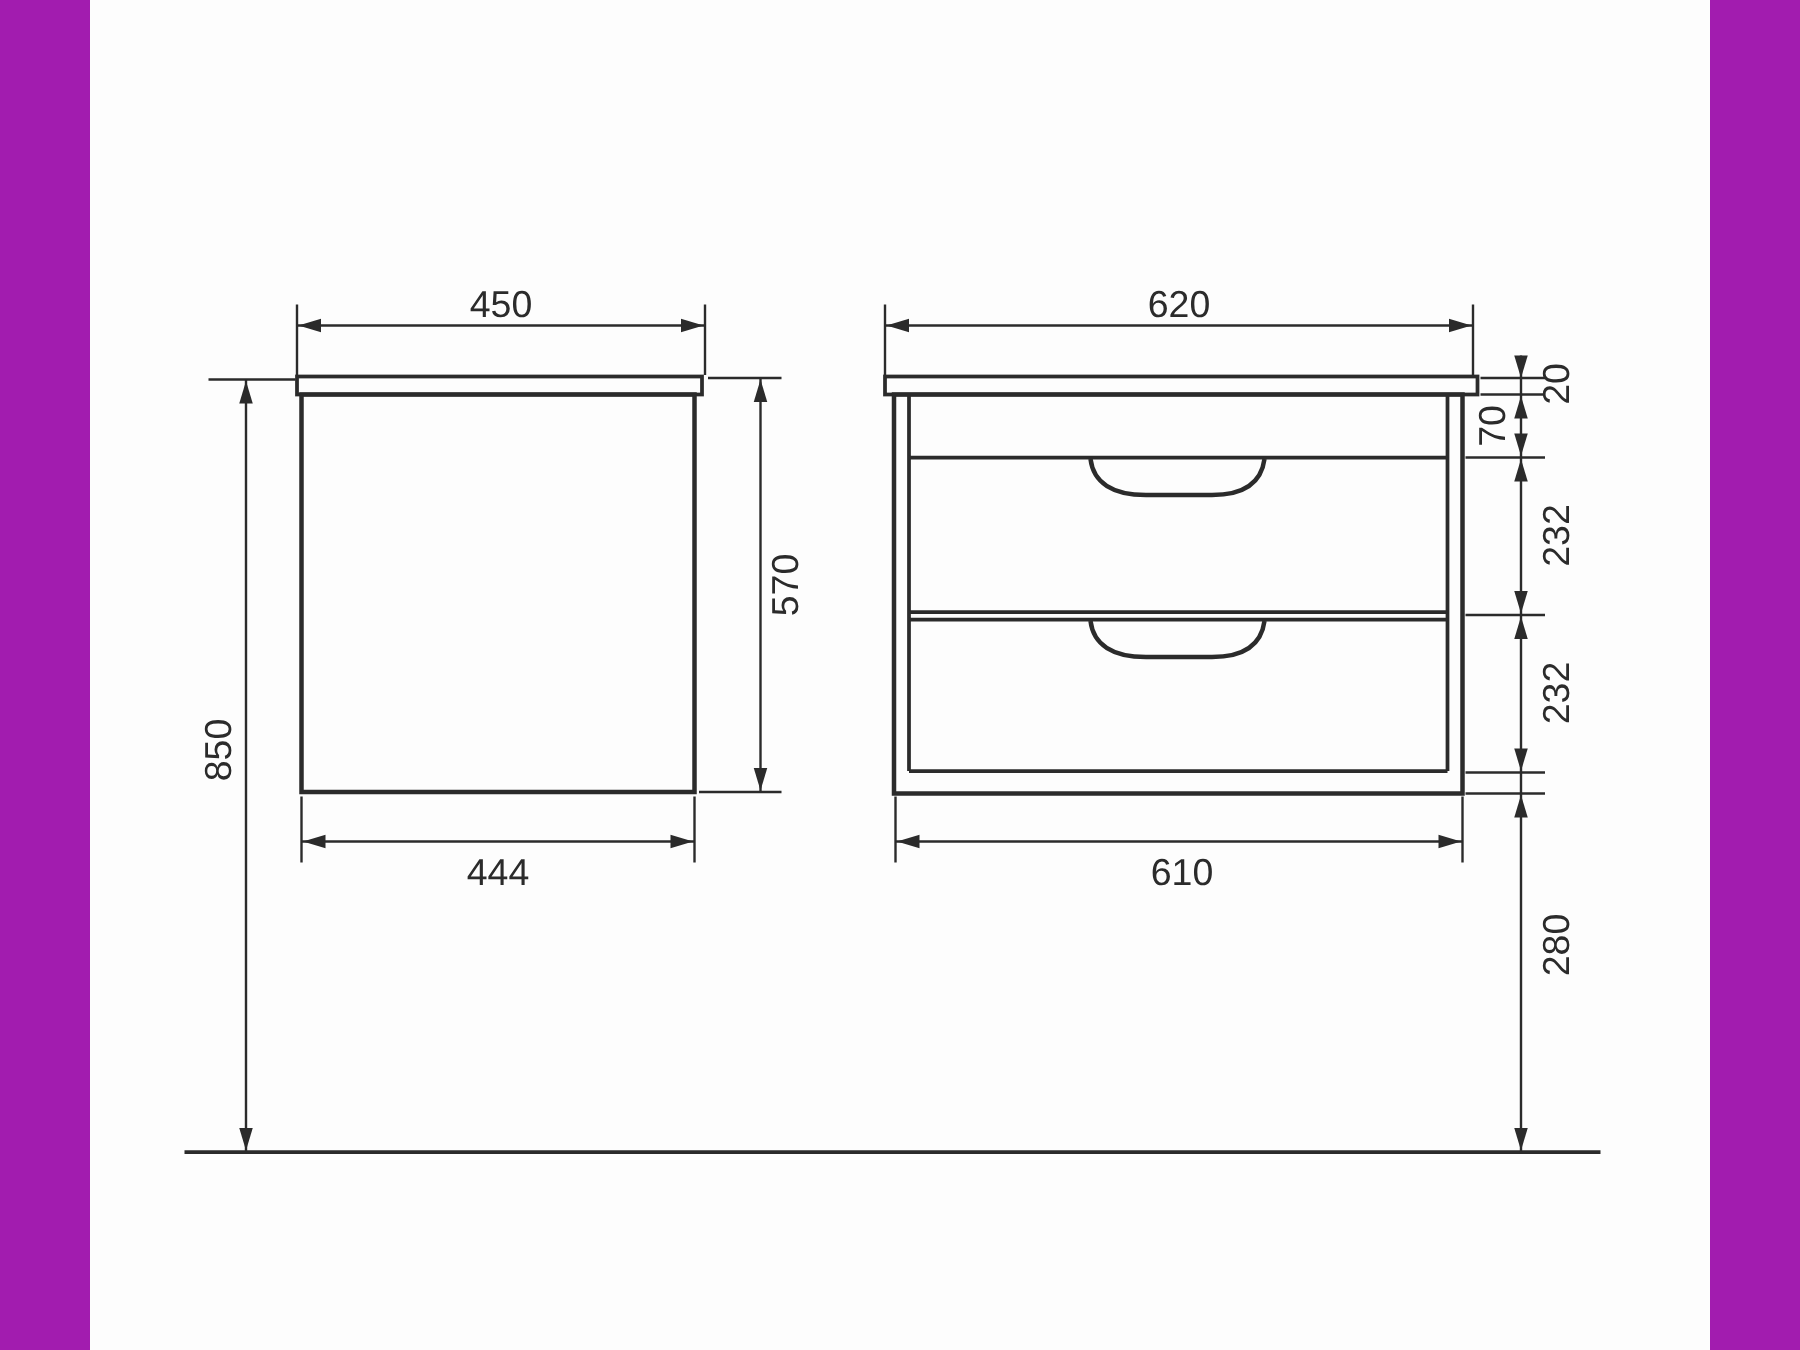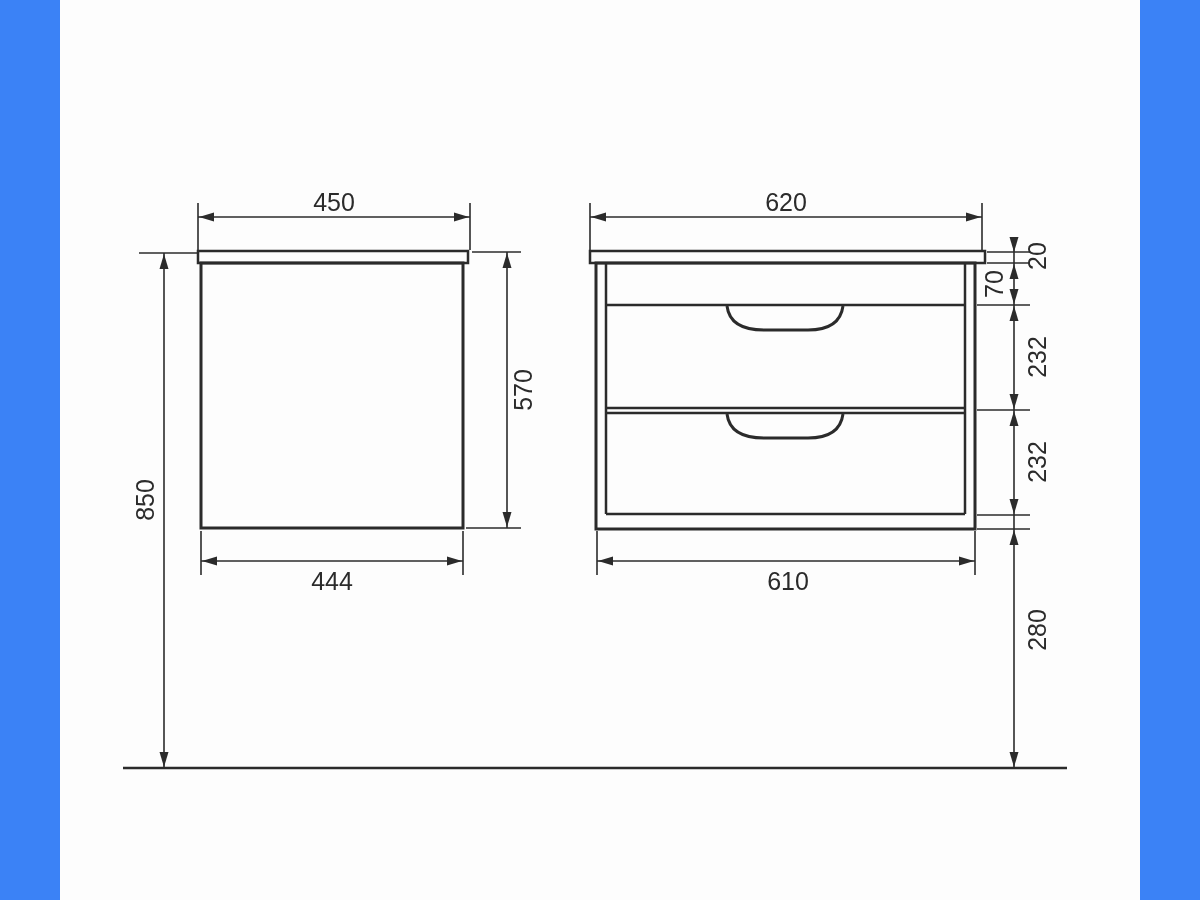--- a/index.html
+++ b/index.html
@@ -4,21 +4,21 @@
 <style>
   html, body {
     margin: 0;
     padding: 0;
     background: #ffffff;
   }
   .canvas {
     position: relative;
     width: 1200px;
     height: 900px;
-    background: #3b82f6;
+    background: #a21caf;
     overflow: hidden;
   }
   .drawing-svg {
     display: block;
     width: 1200px;
     height: 900px;
   }
   .dim-text {
     font-family: "Liberation Sans", "DejaVu Sans", sans-serif;
     font-size: 25px;

